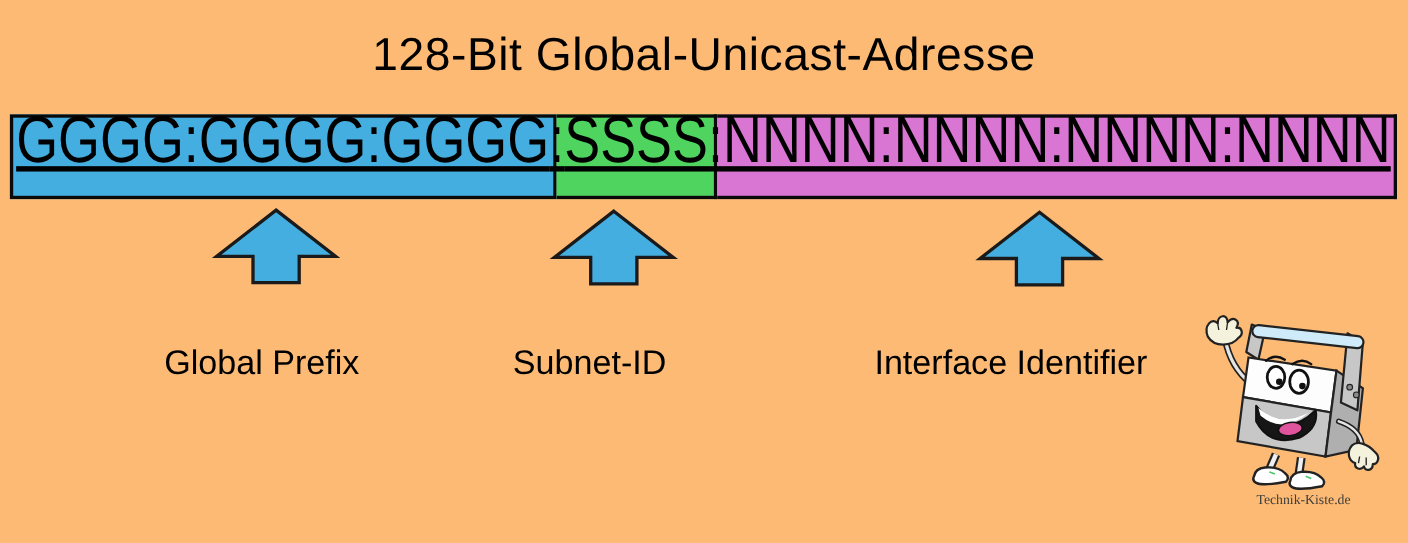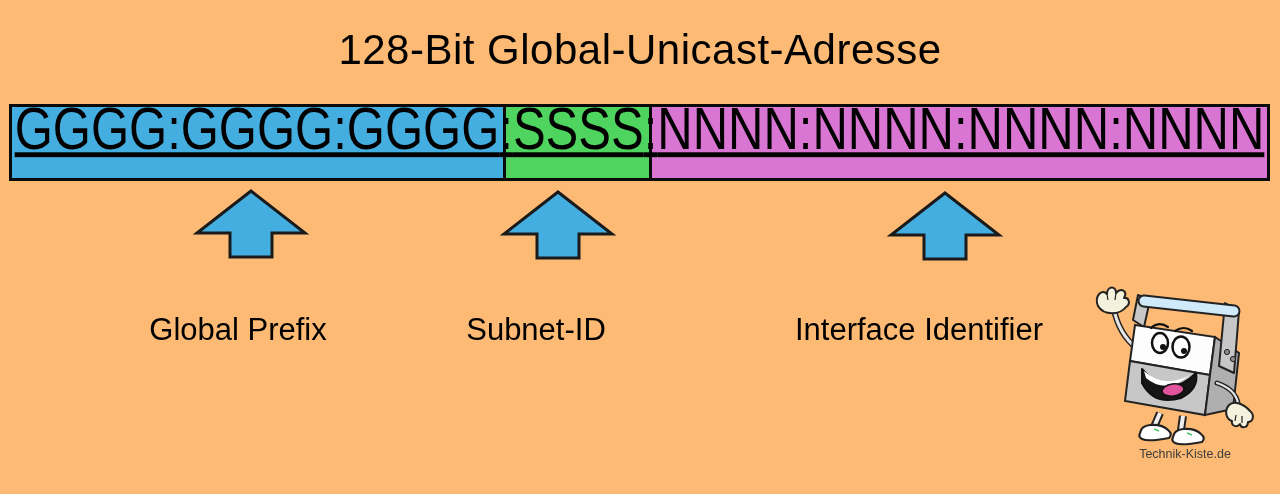--- a/index.html
+++ b/index.html
@@ -32,21 +32,21 @@
   .callout{
     position:absolute;top:293px;transform:translateX(-50%);
     font-size:31px;line-height:1.1;white-space:nowrap;margin-top:20px;
   }
   #callout-1{left:238px;}
   #callout-2{left:536px;}
   #callout-3{left:919px;}
   .mascot{position:absolute;left:1088px;top:283px;width:172px;height:166px;overflow:visible;}
   .watermark{
     position:absolute;left:1185px;top:447px;transform:translateX(-50%);
-    font-size:12.5px;color:#3d3d3d;white-space:nowrap;
+    font-size:12.5px;color:#3d3d3d;white-space:nowrap;font-family:Liberation Serif, serif;
   }
 </style>
 </head>
 <body>
 
 <div id="stage">
 
   <div class="title">128-Bit Global-Unicast-Adresse</div>
 
   <div class="bar">

